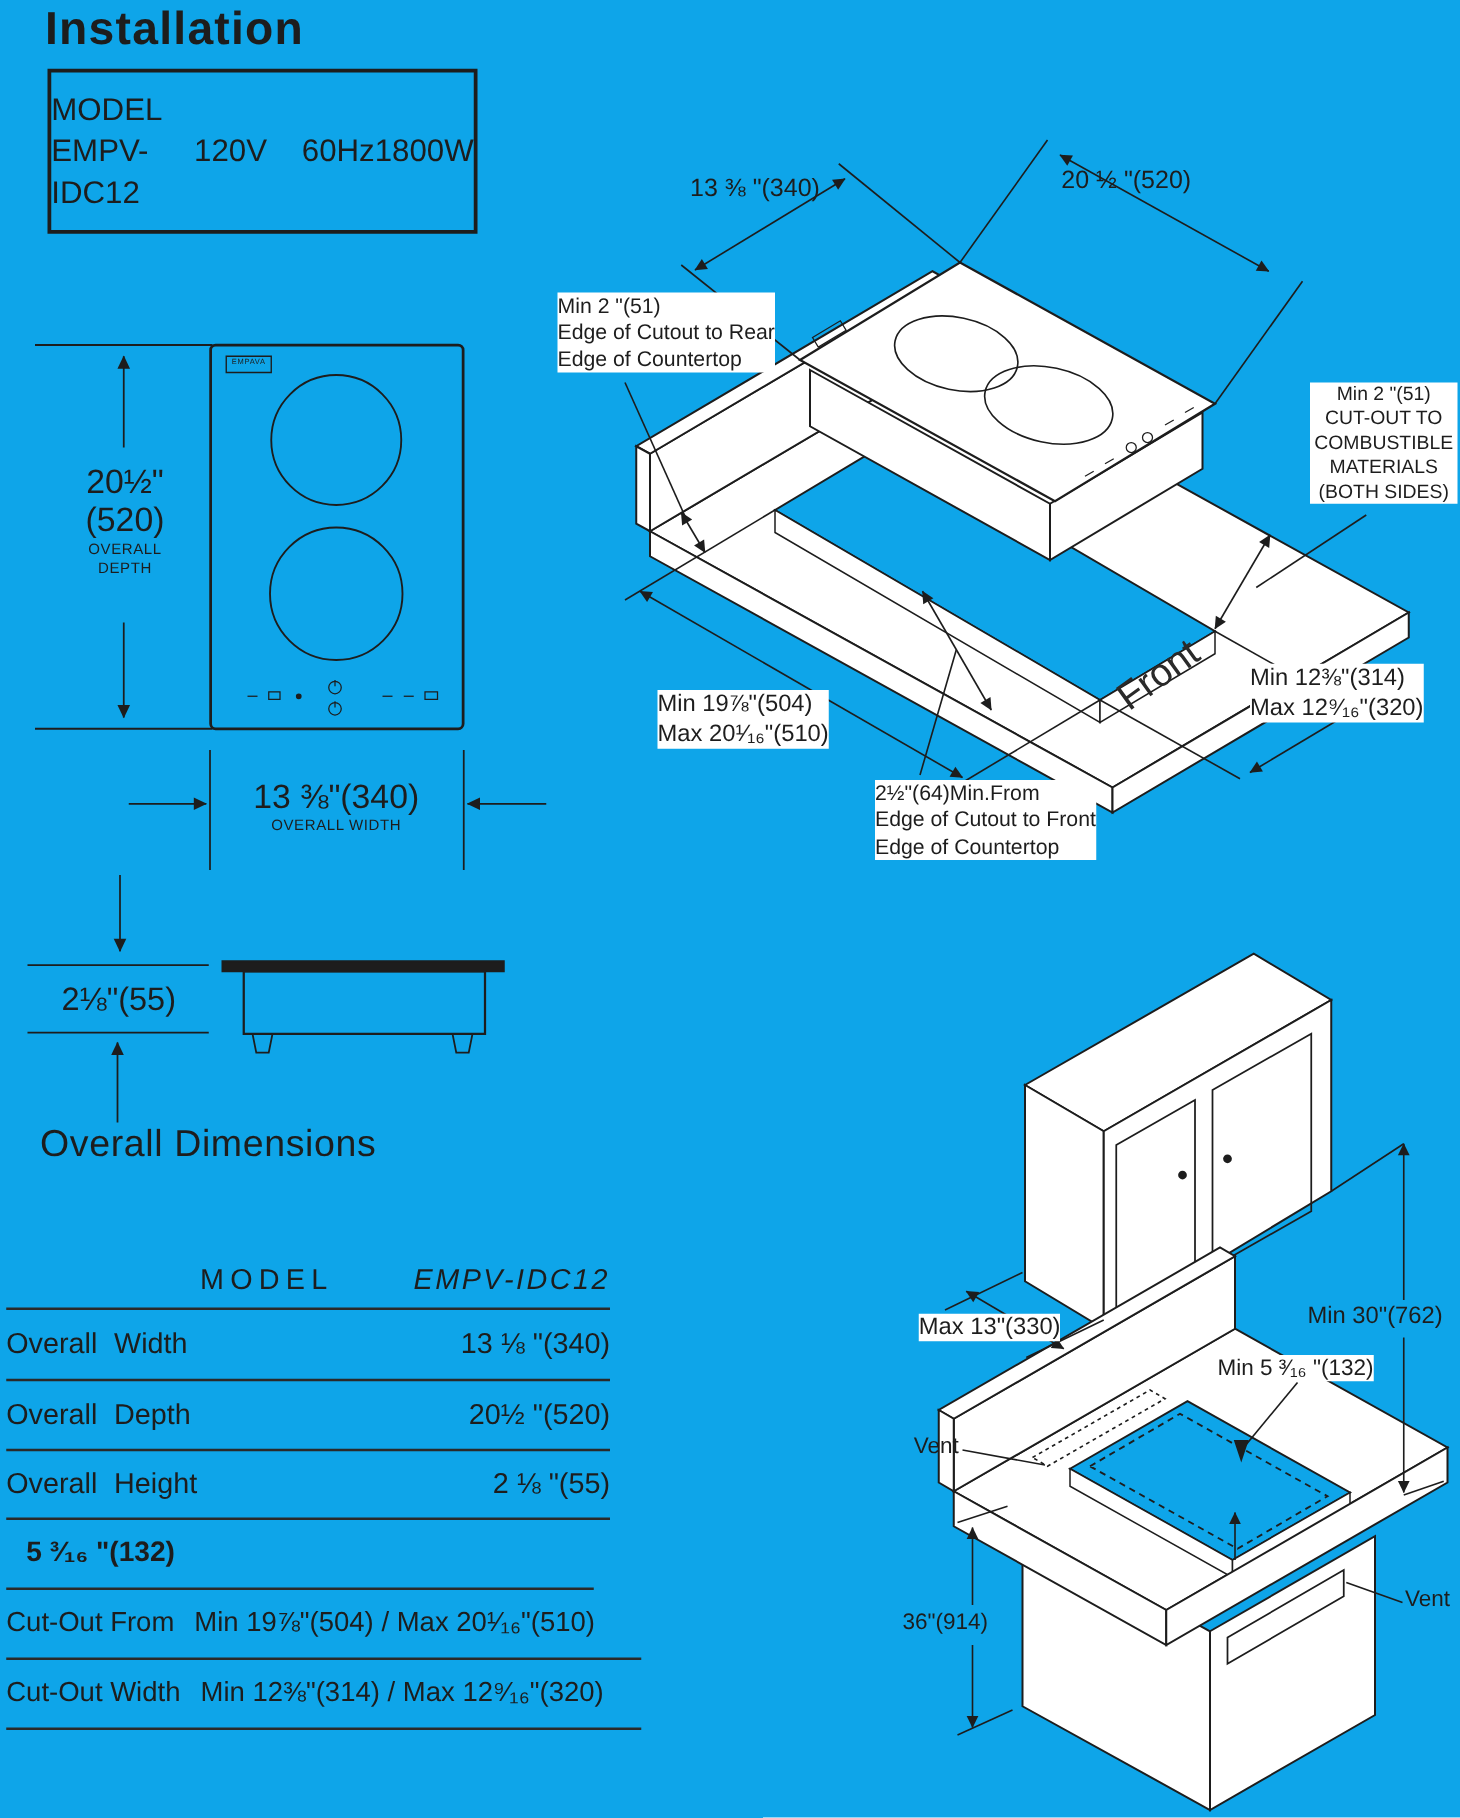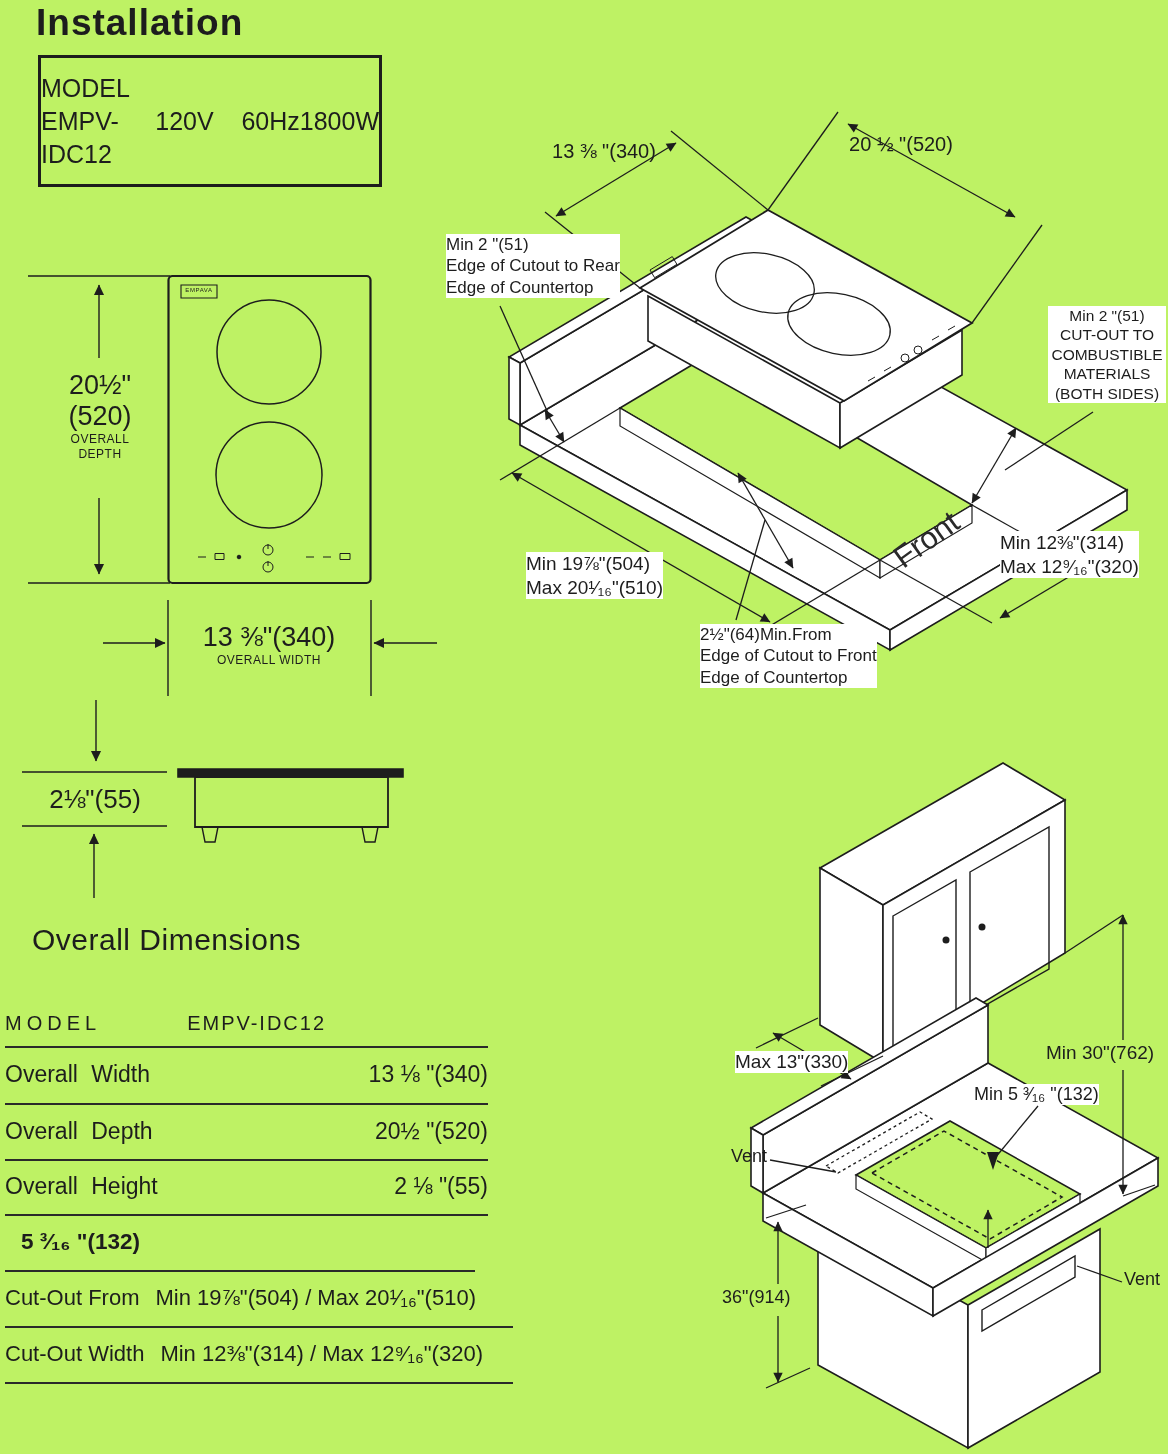--- a/index.html
+++ b/index.html
@@ -1,41 +1,41 @@
 <!DOCTYPE html>
 <html><head>
 <meta charset="utf-8">
 <style>
   html,body{margin:0;padding:0;background:#fff;}
-  #page{position:relative;width:1168px;height:1454px;background:#bef264;overflow:hidden;
+  #page{position:relative;width:1168px;height:1454px;background:#0ea5e9;overflow:hidden;
         font-family:"Liberation Sans","DejaVu Sans",sans-serif;color:#1d1d1d;}
   .abs{position:absolute;}
   .ml{white-space:pre-line;line-height:1.24;}
   .ctr{text-align:center;}
   .wbg{background:#fff;}
   #title{left:36px;top:2px;font-size:37px;font-weight:700;letter-spacing:1px;}
   #modelbox{left:38px;top:55px;width:338px;height:126px;border:3px solid #1d1d1d;
             display:flex;flex-direction:row;justify-content:center;align-items:center;
             font-size:25px;line-height:33px;}
   .dimbig{font-size:27px;}
   .dimcap{font-size:12px;letter-spacing:.5px;}
   #depth-label{left:28px;top:370px;width:144px;}
   #width-label{left:178px;top:622px;width:182px;}
   #height-label{left:36px;top:784px;width:118px;font-size:26px;}
   #brand-tv{left:183px;top:287px;width:32px;font-size:6px;letter-spacing:.6px;text-align:center;}
-  #overall-dim-heading{left:32px;top:899px;font-size:30px;font-weight:500;letter-spacing:.5px;margin-top:24px;}
+  #overall-dim-heading{left:32px;top:899px;font-size:30px;font-weight:500;letter-spacing:.5px;}
   
   .trow{position:absolute;left:5px;display:flex;align-items:center;border-bottom:2px solid #2a2a2a;font-size:23px;}
   .trow .lbl{word-spacing:7px;}
   .trow .val{margin-left:auto;}
   .trow .val-inline{margin-left:16px;}
   #thead{left:5px;top:1000px;width:483px;height:46px;position:absolute;display:flex;align-items:center;
-         border-bottom:2px solid #2a2a2a;font-size:20px;}
+         border-bottom:2px solid #2a2a2a;font-size:23px;justify-content:flex-end;}
   #thead .mlabel{letter-spacing:5px;}
-  #thead .mvalue{margin-left:86px;letter-spacing:2px;}
+  #thead .mvalue{margin-left:64px;letter-spacing:2px;font-style:italic;}
   
   .dlab{font-size:17px;line-height:1.25;}
   .dimlab{font-size:20px;}
   #front-label{left:885px;top:505px;width:130px;font-size:31px;color:#2a2a2a;
                transform:rotate(-36deg);transform-origin:center;}
   svg{position:absolute;}
   svg *{vector-effect:non-scaling-stroke;}
 </style>
 </head>
 <body>

